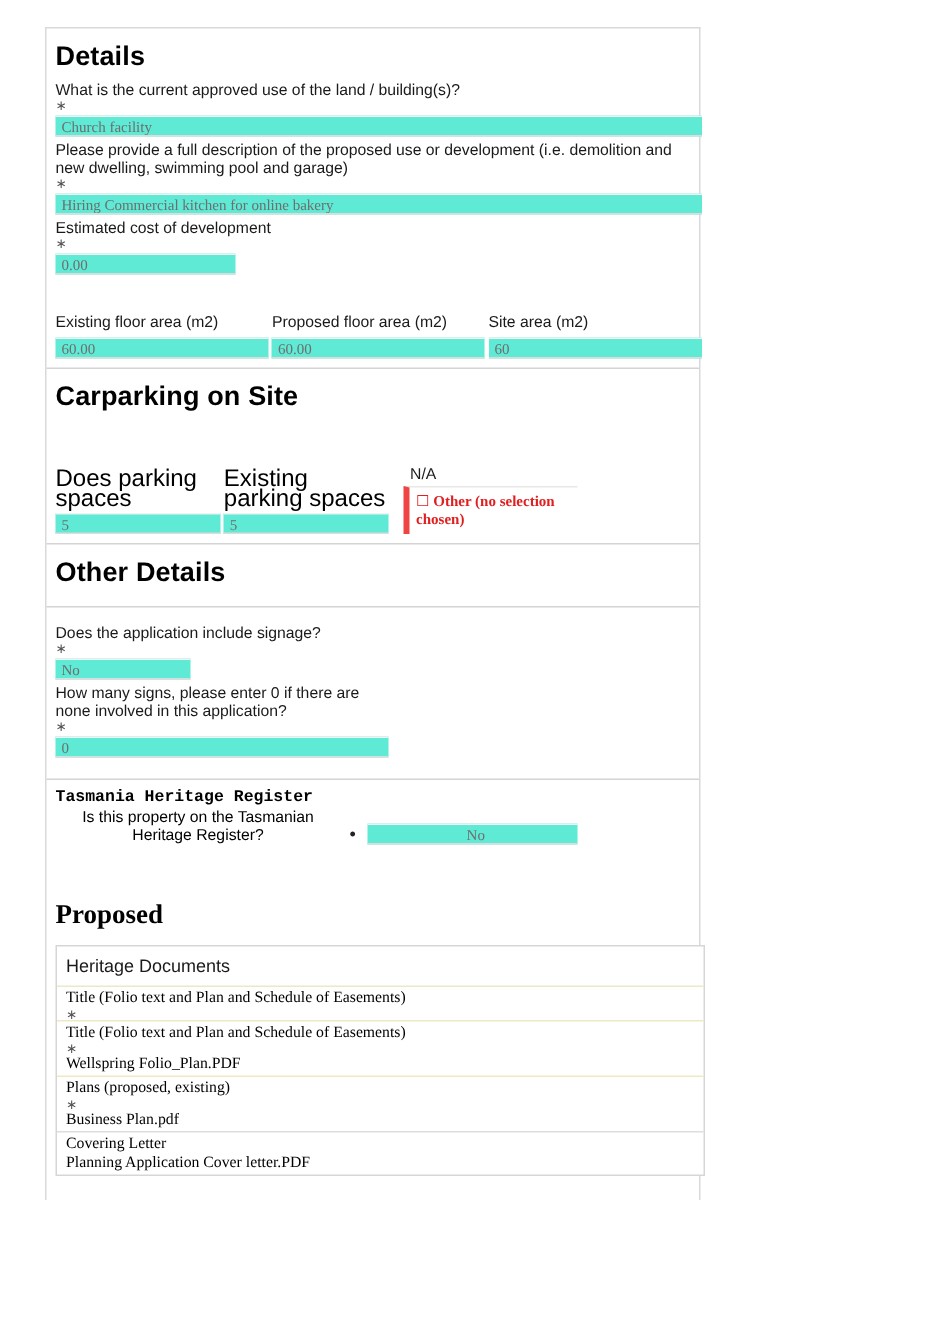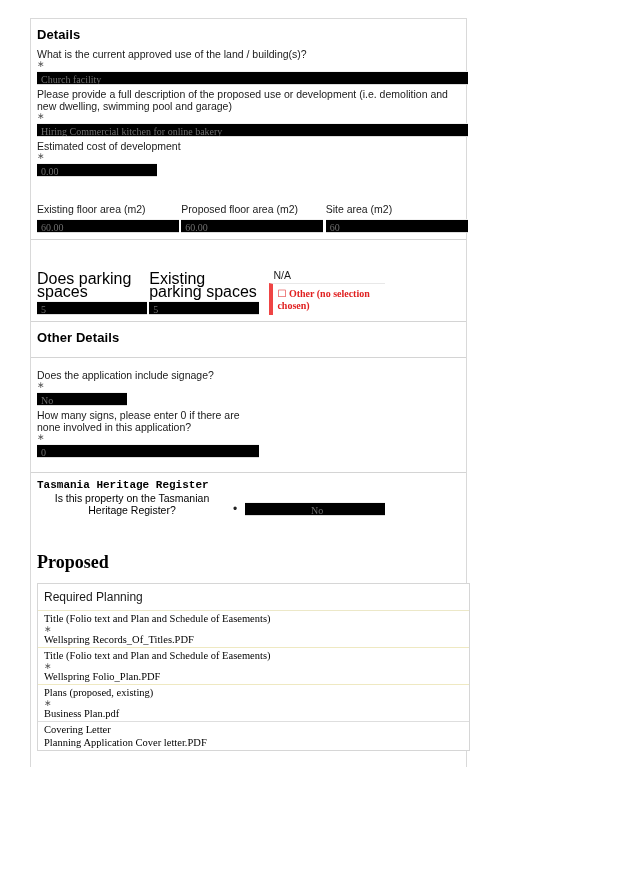--- a/index.html
+++ b/index.html
@@ -25,21 +25,21 @@
     border-left: 1px solid #d9d9d9;
     border-right: 1px solid #d9d9d9;
     border-top: 1px solid #d9d9d9;
   }
 
   .sec { border-bottom: 1px solid #d4d4d4; }
   .sec-pad { padding: 0 4px 6px 4px; }
 
   h2.sec-title {
     font-family: "Liberation Sans", sans-serif;
-    font-size: 13px;
+    font-size: 18px;
     font-weight: bold;
     margin: 8px 0 6px 2px;
     letter-spacing: 0.1px;
   }
   h2.doc-title {
     font-family: "Liberation Serif", serif;
     font-size: 18px;
     font-weight: bold;
     margin: 14px 0 10px 2px;
   }
@@ -59,21 +59,21 @@
   }
   .req::before { content: "\2217"; }
 
   
   .fld {
     display: block;
     height: 14px;
     border: none;
     border-bottom: 1px solid #dcdcdc;
     border-top: 1px solid #f2f2f2;
-    background: #000000;
+    background: #5eead4;
     font-family: "Liberation Serif", serif;
     font-size: 10px;
     color: #6e6e6e;
     padding: 1px 0 0 4px;
     margin: 3px 0 0 2px;
     line-height: 13px;
     white-space: nowrap;
     overflow: hidden;
   }
   .fld.wide  { width: 431px; }
@@ -192,20 +192,21 @@
           <div>
             <div class="lbl">Site area (m2)</div>
             <div class="fld">60</div>
           </div>
         </div>
       </div>
     </div>
 
     <div class="sec">
       <div class="sec-pad">
+        <h2 class="sec-title">Carparking on Site</h2>
 
         <div class="park-wrap">
           <div class="park-col">
             <div class="lbl">Does parking spaces</div>
             <div class="fld">5</div>
           </div>
           <div class="park-col">
             <div class="lbl">Existing parking spaces</div>
             <div class="fld">5</div>
           </div>
@@ -251,26 +252,25 @@
             <span class="bullet">•</span>
             <span class="fld col" style="margin:0">No</span>
           </div>
         </div>
 
         <div class="spacer-lg"></div>
 
         <h2 class="doc-title">Proposed</h2>
 
         <div class="doc-panel">
-          <div class="doc-panel-hd">Required Planning</div>
+          <div class="doc-panel-hd">Heritage Documents</div>
 
           <div class="doc-group">
             <div class="doc-type">Title (Folio text and Plan and Schedule of Easements)</div>
             <div class="doc-req"></div>
-            <div class="doc-file">Wellspring Records_Of_Titles.PDF</div>
           </div>
 
           <div class="doc-group">
             <div class="doc-type">Title (Folio text and Plan and Schedule of Easements)</div>
             <div class="doc-req"></div>
             <div class="doc-file">Wellspring Folio_Plan.PDF</div>
           </div>
 
           <div class="doc-group plain">
             <div class="doc-type">Plans (proposed, existing)</div>

